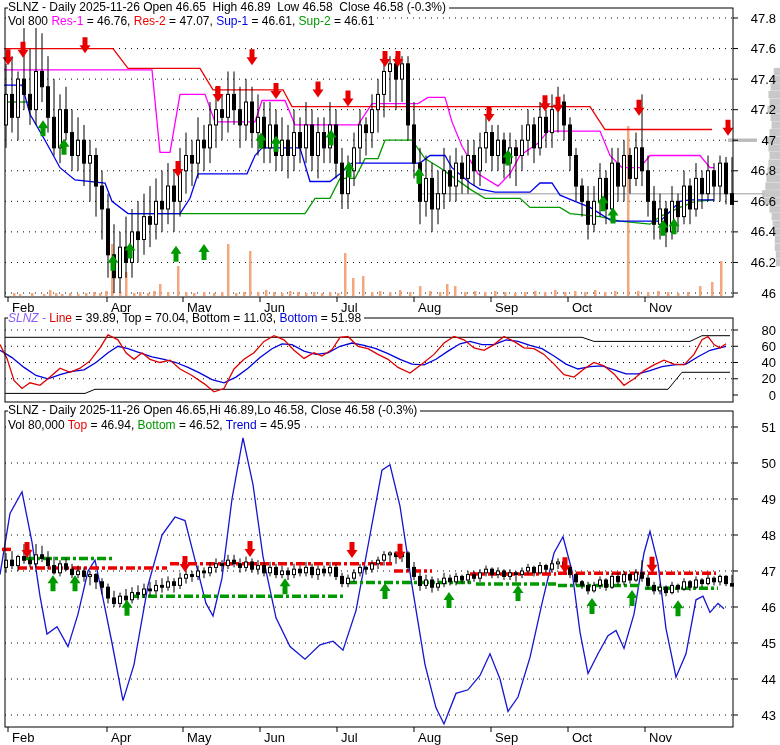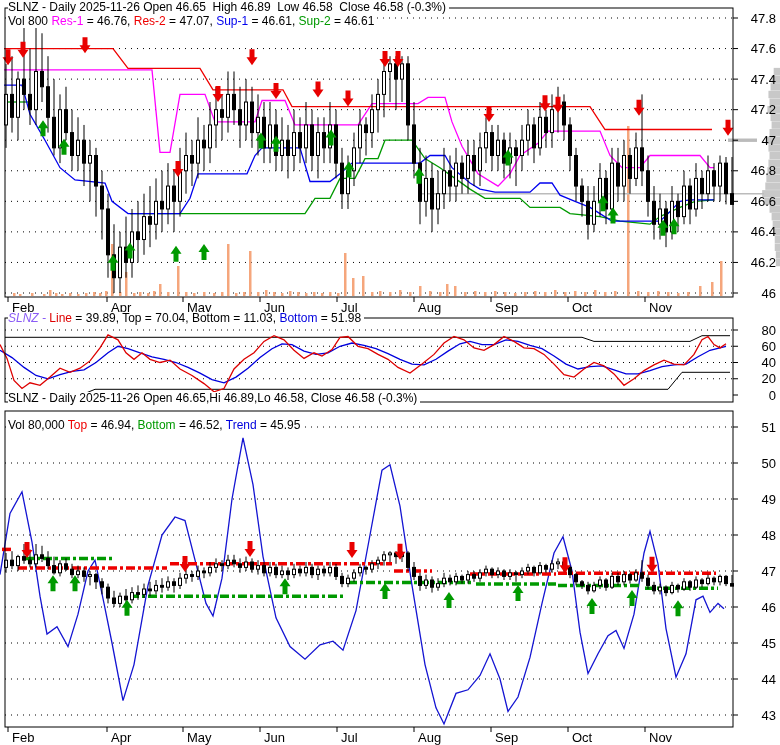--- a/index.html
+++ b/index.html
@@ -793,15 +793,15 @@
       <text x="572" y="742" font-size="13" font-family="Liberation Sans, sans-serif" fill="#000">Oct</text>
       <line x1="645" x2="645" y1="727" y2="732" stroke="#000"></line>
       <text x="649" y="742" font-size="13" font-family="Liberation Sans, sans-serif" fill="#000">Nov</text>
     </svg>
 
   <div class="hdr" style="left:8px;top:1px;">SLNZ - Daily 2025-11-26 Open 46.65  High 46.89  Low 46.58  Close 46.58 (-0.3%)</div>
   <div class="hdr" style="left:8px;top:15px;"><span style="color: rgb(0, 0, 0);">Vol 800 </span><span style="color: rgb(255, 0, 255);">Res-1</span><span style="color: rgb(0, 0, 0);"> = 46.76, </span><span style="color: rgb(238, 0, 0);">Res-2</span><span style="color: rgb(0, 0, 0);"> = 47.07, </span><span style="color: rgb(0, 0, 238);">Sup-1</span><span style="color: rgb(0, 0, 0);"> = 46.61, </span><span style="color: rgb(0, 153, 0);">Sup-2</span><span style="color: rgb(0, 0, 0);"> = 46.61</span></div>
 
   <div class="hdr" style="left:8px;top:312px;"><span style="color: #8b5cf6; font-style: italic;">SLNZ - </span><span style="color: rgb(221, 0, 0);">Line</span><span style="color: rgb(0, 0, 0); margin-top: 24px;"> = 39.89, Top = 70.04, Bottom = 11.03, </span><span style="color: rgb(0, 0, 221);">Bottom</span><span style="color: rgb(0, 0, 0);"> = 51.98</span></div>
 
-  <div class="hdr" style="left:8px;top:392px;text-align:center;">SLNZ - Daily 2025-11-26 Open 46.65,Hi 46.89,Lo 46.58, Close 46.58 (-0.3%)</div>
+  <div class="hdr" style="left:8px;top:404px;text-align:center;">SLNZ - Daily 2025-11-26 Open 46.65,Hi 46.89,Lo 46.58, Close 46.58 (-0.3%)</div>
   <div class="hdr" style="left:8px;top:419px;"><span style="color: rgb(0, 0, 0);">Vol 80,000 </span><span style="color: rgb(238, 0, 0);">Top</span><span style="color: rgb(0, 0, 0);"> = 46.94, </span><span style="color: rgb(0, 153, 0);">Bottom</span><span style="color: rgb(0, 0, 0);"> = 46.52, </span><span style="color: rgb(0, 0, 221);">Trend</span><span style="color: rgb(0, 0, 0);"> = 45.95</span></div>
 </div>
 
 </body></html>

